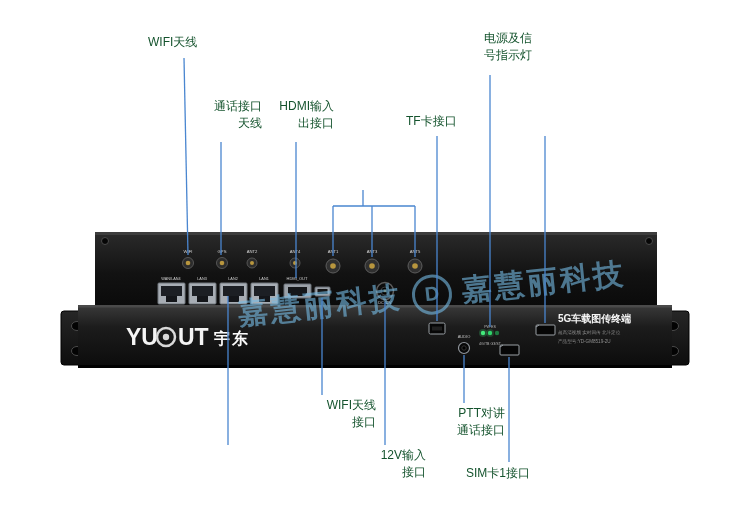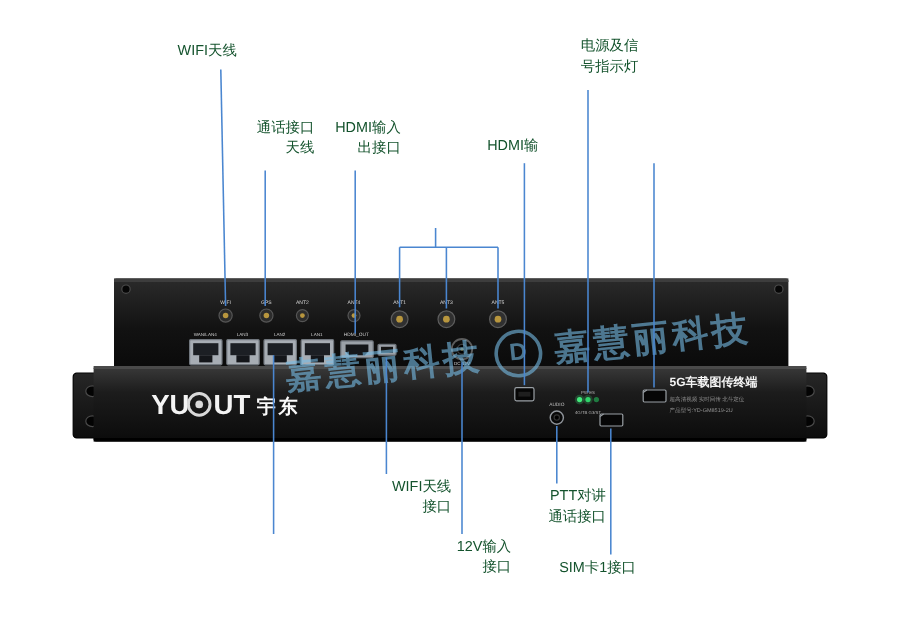--- a/index.html
+++ b/index.html
@@ -216,21 +216,21 @@
     <path d="M228,296 L228,445"></path>
   </svg>
 
   <div class="callout" style="left:148px;top:34px">WIFI天线</div>
   <div class="callout center" style="left:184px;top:98px;width:78px">通话接口
 天线</div>
   <div class="callout center" style="left:264px;top:98px;width:70px">HDMI输入
 出接口</div>
   <div class="callout center" style="left:456px;top:30px;width:76px">电源及信
 号指示灯</div>
-  <div class="callout" style="left:406px;top:113px">HDMI输</div>
+  <div class="callout" style="left:406px;top:113px">TF卡接口</div>
   <div class="callout center" style="left:300px;top:397px;width:76px">WIFI天线
 接口</div>
   <div class="callout center" style="left:354px;top:447px;width:72px">12V输入
 接口</div>
   <div class="callout center" style="left:429px;top:405px;width:76px">PTT对讲
 通话接口</div>
   <div class="callout" style="left:466px;top:465px">SIM卡1接口</div>
 
 </div>
 

